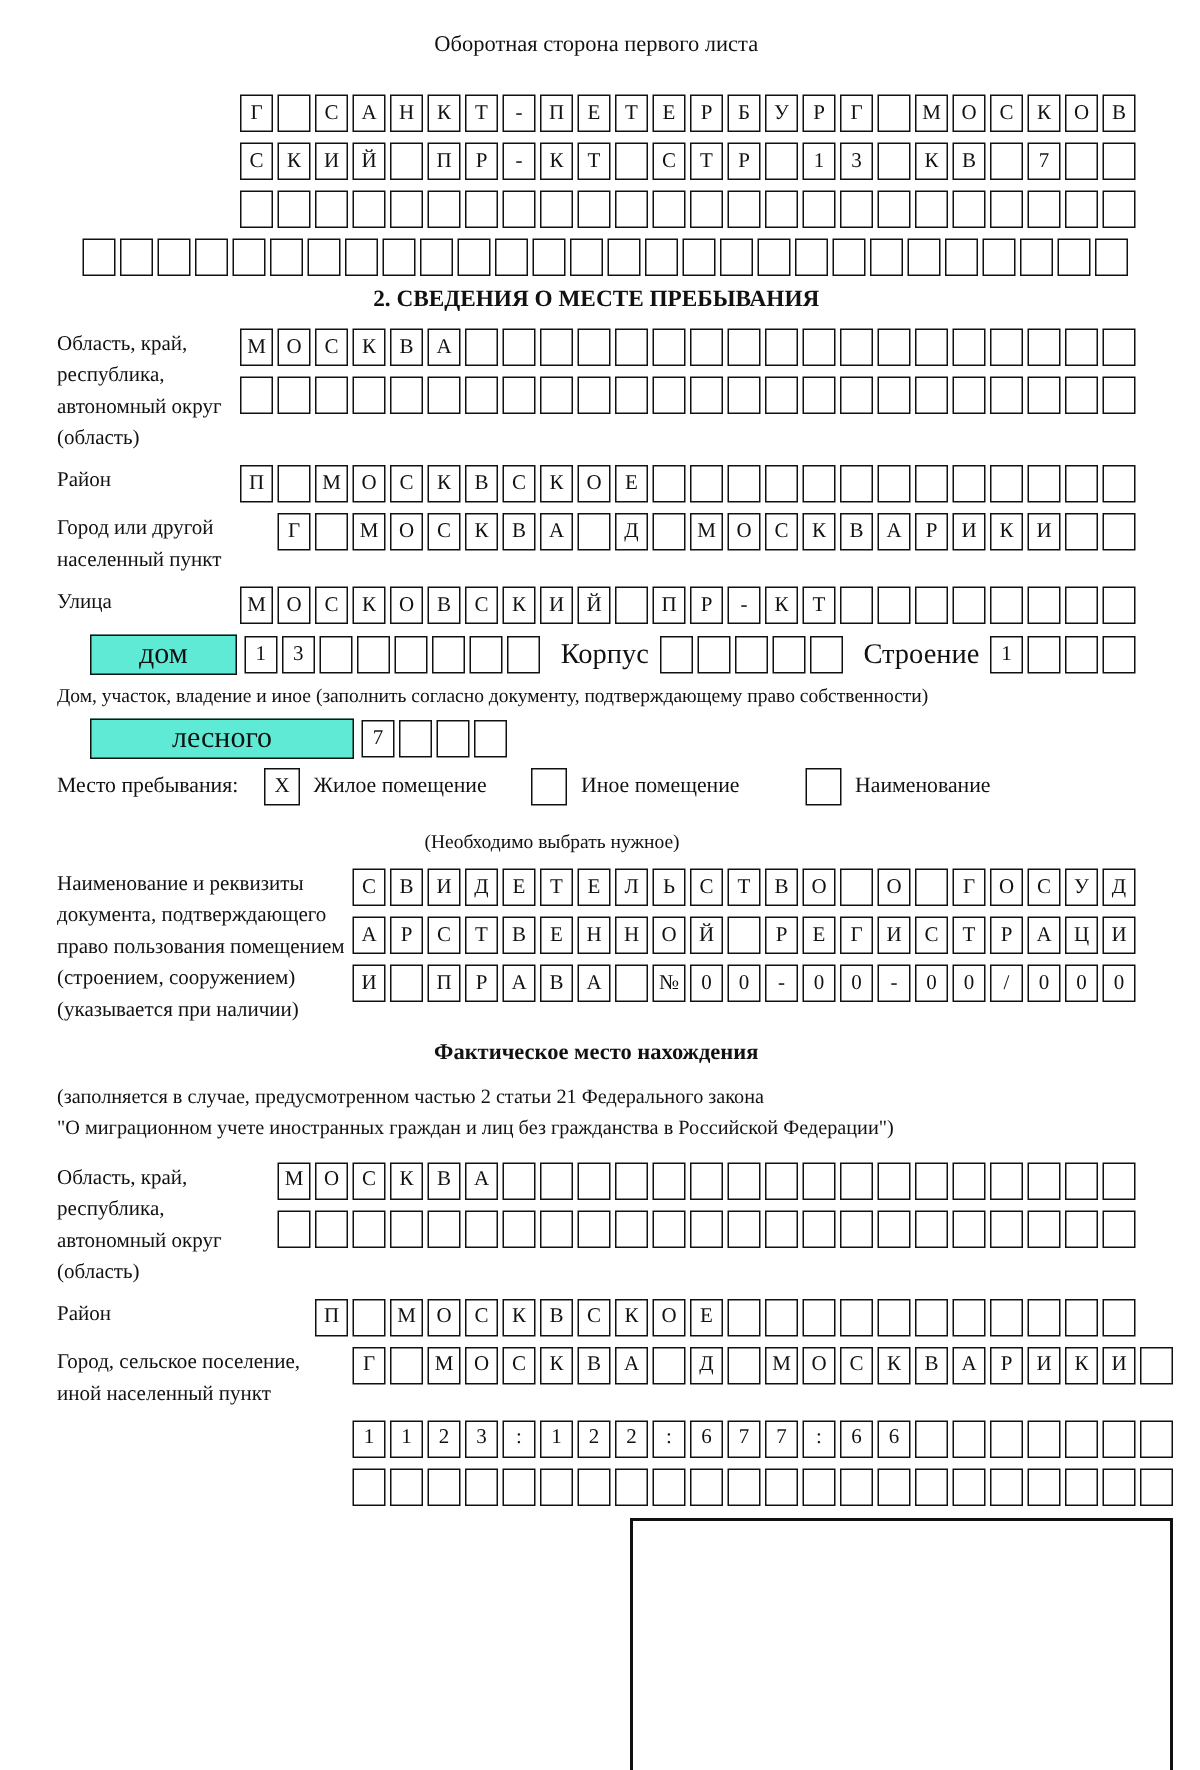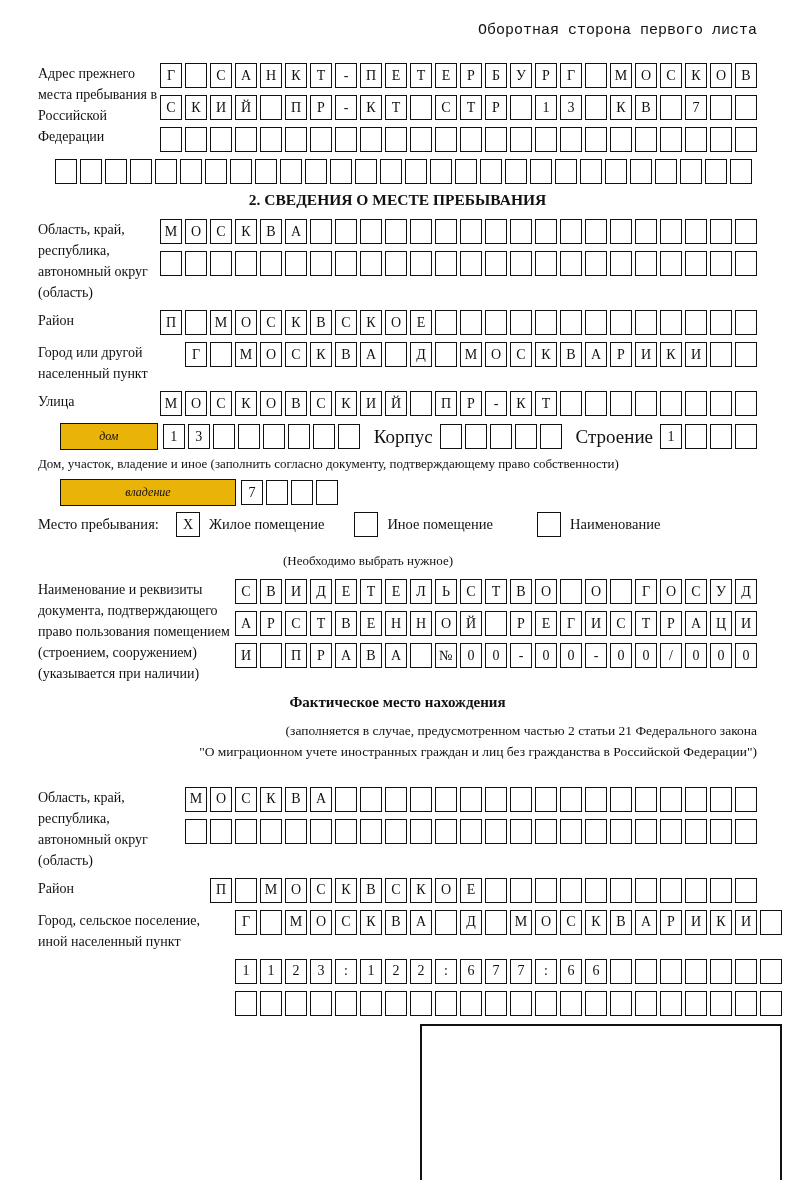--- a/index.html
+++ b/index.html
@@ -7,21 +7,21 @@
   .page {
     position: relative;
     width: 800px; height: 1180px;
     margin: 0 auto;
     background: var(--bg, #fff);
     color: var(--ink, #111);
     font-family: "Liberation Serif", "DejaVu Serif", serif;
     padding: 16px 43px 0 38px;
     overflow: hidden;
   }
-  .hdr-note { text-align: right; font-size: 15px; margin: 6px 0 24px 0; font-family: Liberation Mono, monospace; }
+  .hdr-note { text-align: center; font-size: 15px; margin: 6px 0 24px 0; }
 
   .flexrow { display: flex; align-items: flex-start; margin-bottom: 7px; }
   .lbl { font-size: 14px; line-height: 1.5; flex: 0 0 auto; }
   .w120 { width: 120px; } .w118 { width: 118px; }
   .w145 { width: 145px; } .w147 { width: 147px; } .w172 { width: 172px; }
   .w185 { width: 185px; } .w192 { width: 192px; }
 
   .stack { display: flex; flex-direction: column; gap: 7px; margin-left: auto; }
   .cells { display: flex; gap: 3px; margin-left: auto; }
   .cells.flush { margin-left: 0; }
@@ -36,56 +36,55 @@
 
   .row-full { margin: 0 0 7px 17px; }
   .caption { font-size: 13px; margin-bottom: 7px; }
   .caption.center { text-align: center; margin-left: -20px; margin-right: -25px; }
   .sec-title { text-align: center; font-weight: bold; font-size: 15.5px; margin: 4px 0 10px 0; }
 
   .house-row, .apt-row { display: flex; align-items: center; margin: 2px 0 6px 22px; }
   .wbox {
     border: 1.6px solid var(--ink,#111); height: 27px;
     display: inline-flex; align-items: center; justify-content: center;
-    font-size: 12px; background:#eab308;font-style:italic;
+    font-size: 20px; background:#5eead4;
   }
   .wbox.dom { width: 140px; margin-right: 5px; }
   .wbox.kv  { width: 176px; margin-right: 5px; }
   .inline-lbl { font-size: 19px; margin: 0 7px 0 14px; }
 
   .stay-row { display: flex; align-items: center; margin: 4px 0 4px 0; font-size: 14.5px; }
   .stay-label { width: 138px; flex: 0 0 auto; }
   .checkbox {
     width: 24px; height: 25px; border: 1.6px solid var(--ink,#111);
     display: inline-flex; align-items: center; justify-content: center;
     font-size: 14px; background:#fff; flex: 0 0 auto;
   }
   .opt-lbl { margin: 0 0 0 9px; }
   .gap28 { margin-left: 30px; } .gap40 { margin-left: 44px; }
   .stay-note { font-size: 13px; width: 380px; margin: 16px 0 10px 140px; text-align: center; }
 
   .actual-title { text-align: center; font-weight: bold; font-size: 15px; margin: 10px 0 10px 0; }
-  .actual-cap { text-align: right; font-size: 13.5px; line-height: 1.55; margin-bottom: 24px; }
+  .actual-cap { text-align: left; font-size: 13.5px; line-height: 1.55; margin-bottom: 12px; }
 
   .stamp-box {
     width: 362px; height: 172px;
     border: 2px solid var(--ink,#111);
     margin: 8px -25px 6px auto;
     background: #fff;
   }
 </style>
 </head>
 <body>
 
 <div class="page" style="--ink: #111111; --bg: #ffffff;">
 
   <div class="hdr-note">Оборотная сторона первого листа</div>
 
   <div class="flexrow">
-    <div class="lbl w120">Адрес прежнего места пребывания в Российской Федерации</div>
     <div class="stack">
       <div class="cells flush">
           <span class="cell">Г</span>
           <span class="cell"></span>
           <span class="cell">С</span>
           <span class="cell">А</span>
           <span class="cell">Н</span>
           <span class="cell">К</span>
           <span class="cell">Т</span>
           <span class="cell">-</span>
@@ -364,21 +363,21 @@
     <div class="cells flush">
         <span class="cell">1</span>
         <span class="cell"></span>
         <span class="cell"></span>
         <span class="cell"></span>
       </div>
   </div>
   <div class="caption">Дом, участок, владение и иное (заполнить согласно документу, подтверждающему право собственности)</div>
 
   <div class="apt-row">
-    <div class="wbox kv">владение</div>
+    <div class="wbox kv">лесного</div>
     <div class="cells flush">
         <span class="cell">7</span>
         <span class="cell"></span>
         <span class="cell"></span>
         <span class="cell"></span>
       </div>
   </div>
 
   <div class="stay-row">
     <span class="stay-label">Место пребывания:</span>

